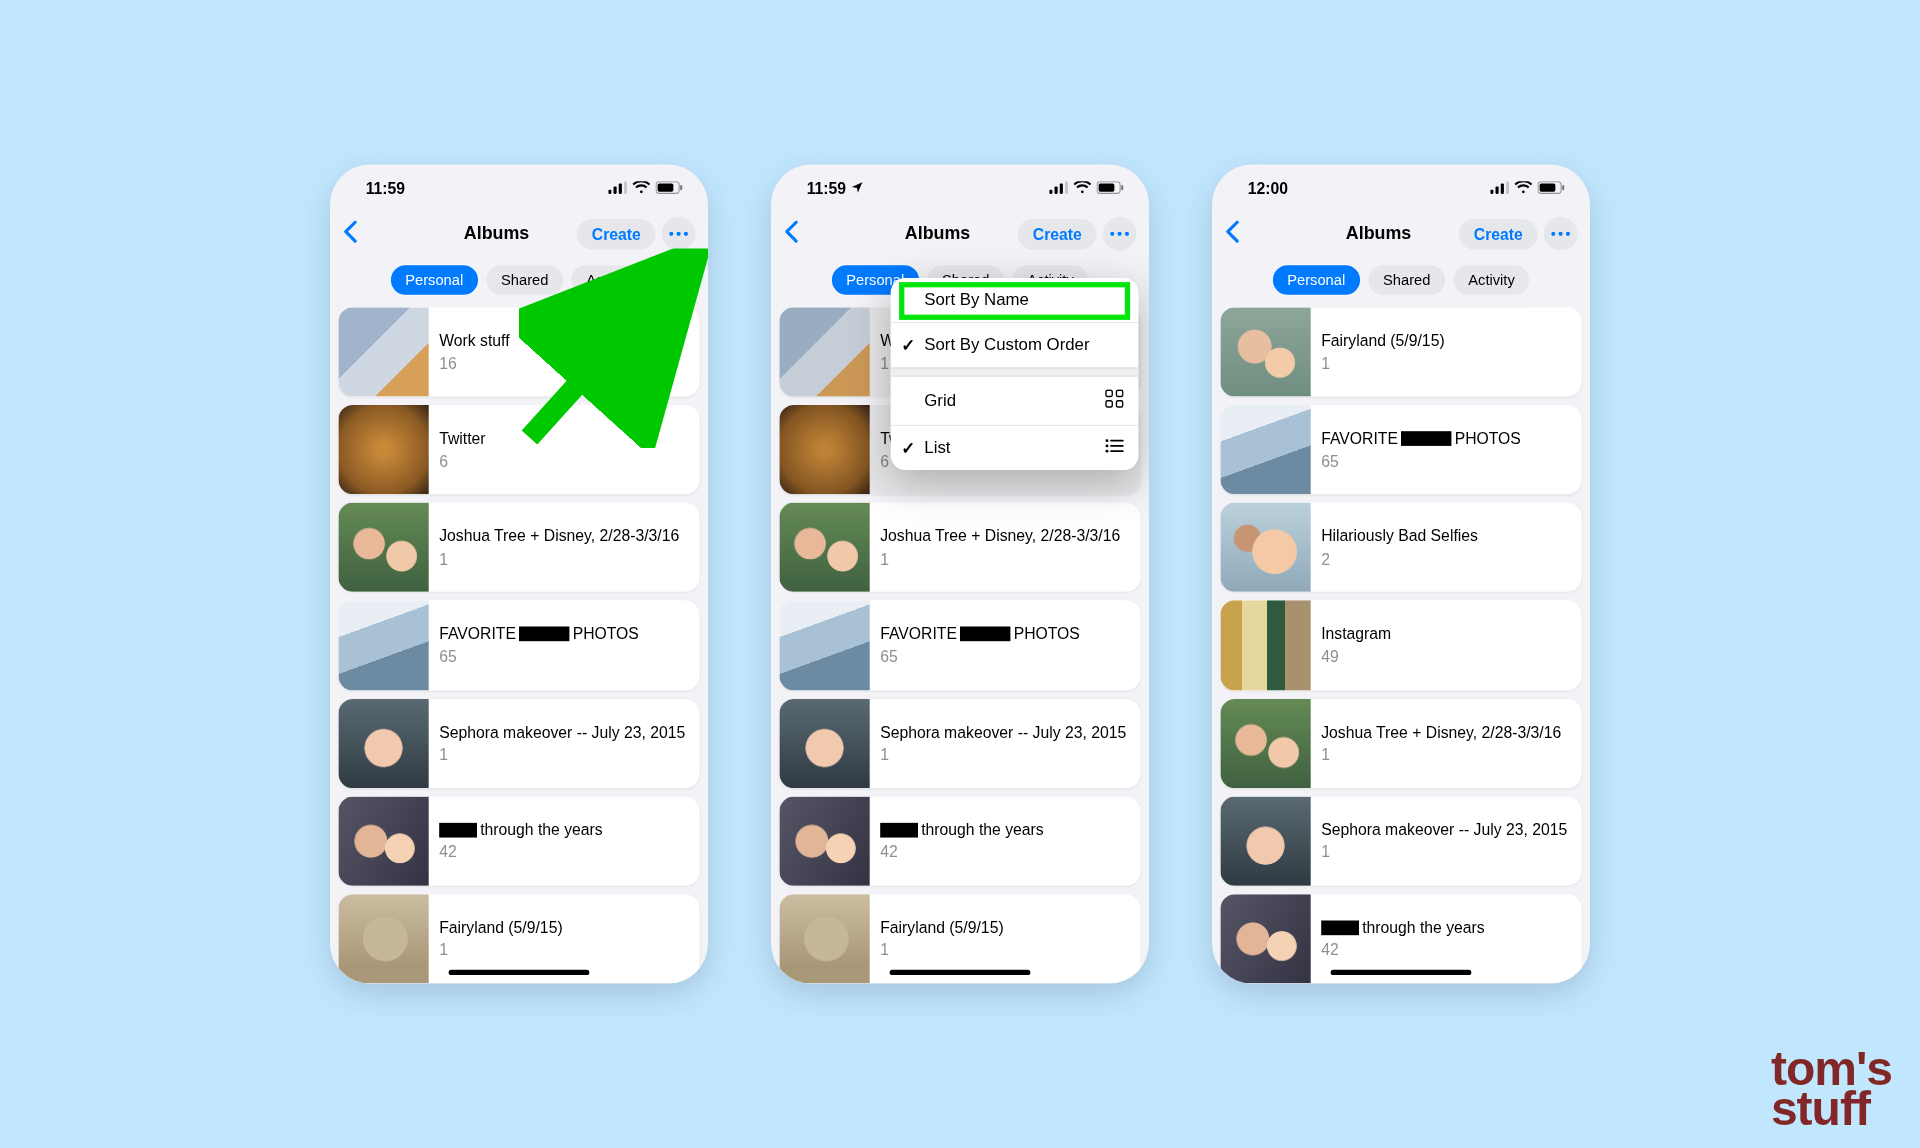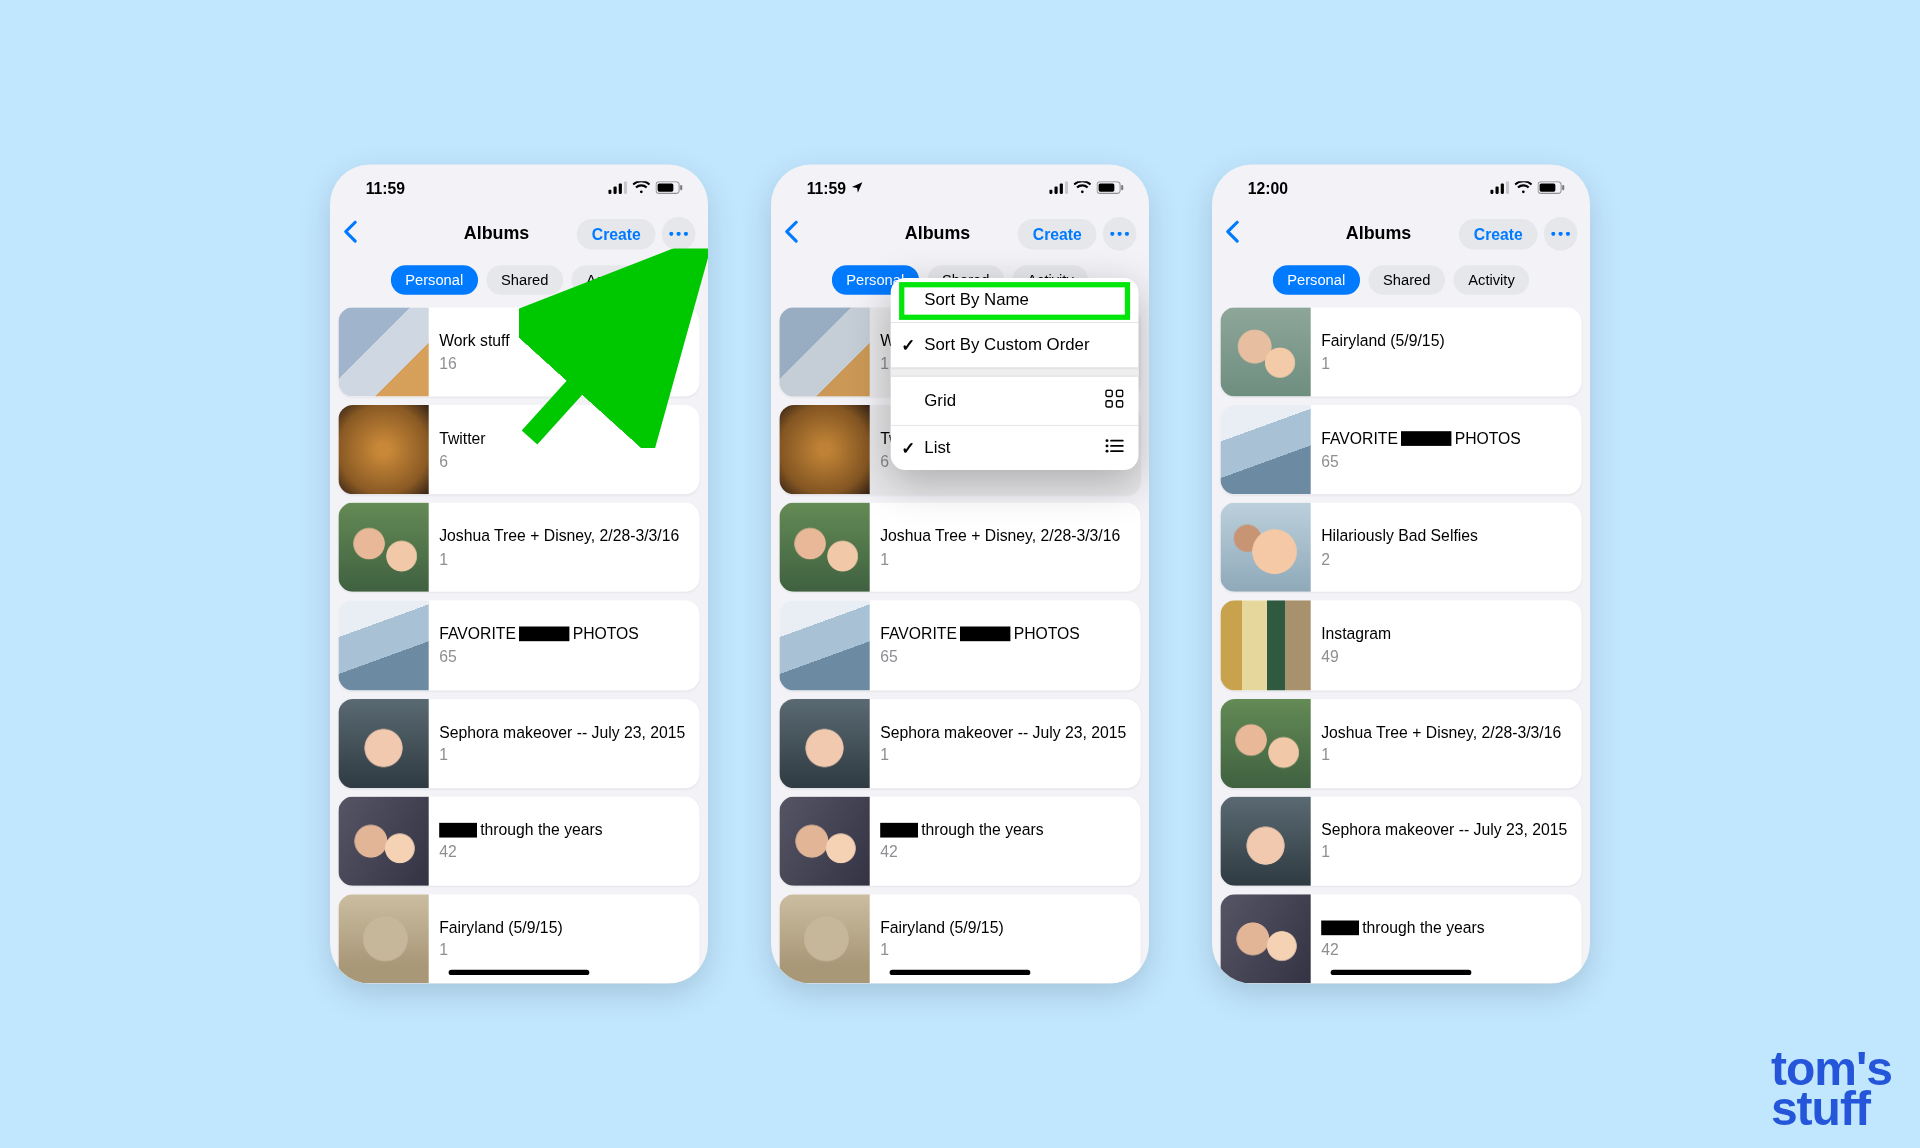--- a/index.html
+++ b/index.html
@@ -214,21 +214,21 @@
     linear-gradient(#bcd0dc,#8fa9b9);
   }
   .th-instagram { background:
     linear-gradient(90deg,#c9a24d 0 24%,#e6d79d 24% 52%,#2f5a3f 52% 72%,#a8926e 72%);
   }
   
   .watermark {
     position:absolute;
     right:28px;
     bottom:20px;
-    color:#1d4ed8;
+    color:#7f1d1d;
     font-weight:800;
     font-size:48px;
     line-height:0.82;
     letter-spacing:-1px;
     opacity:0.95;
     font-family: Arial, sans-serif;
   }
   .watermark span{display:block;}
 </style>
 </head>

